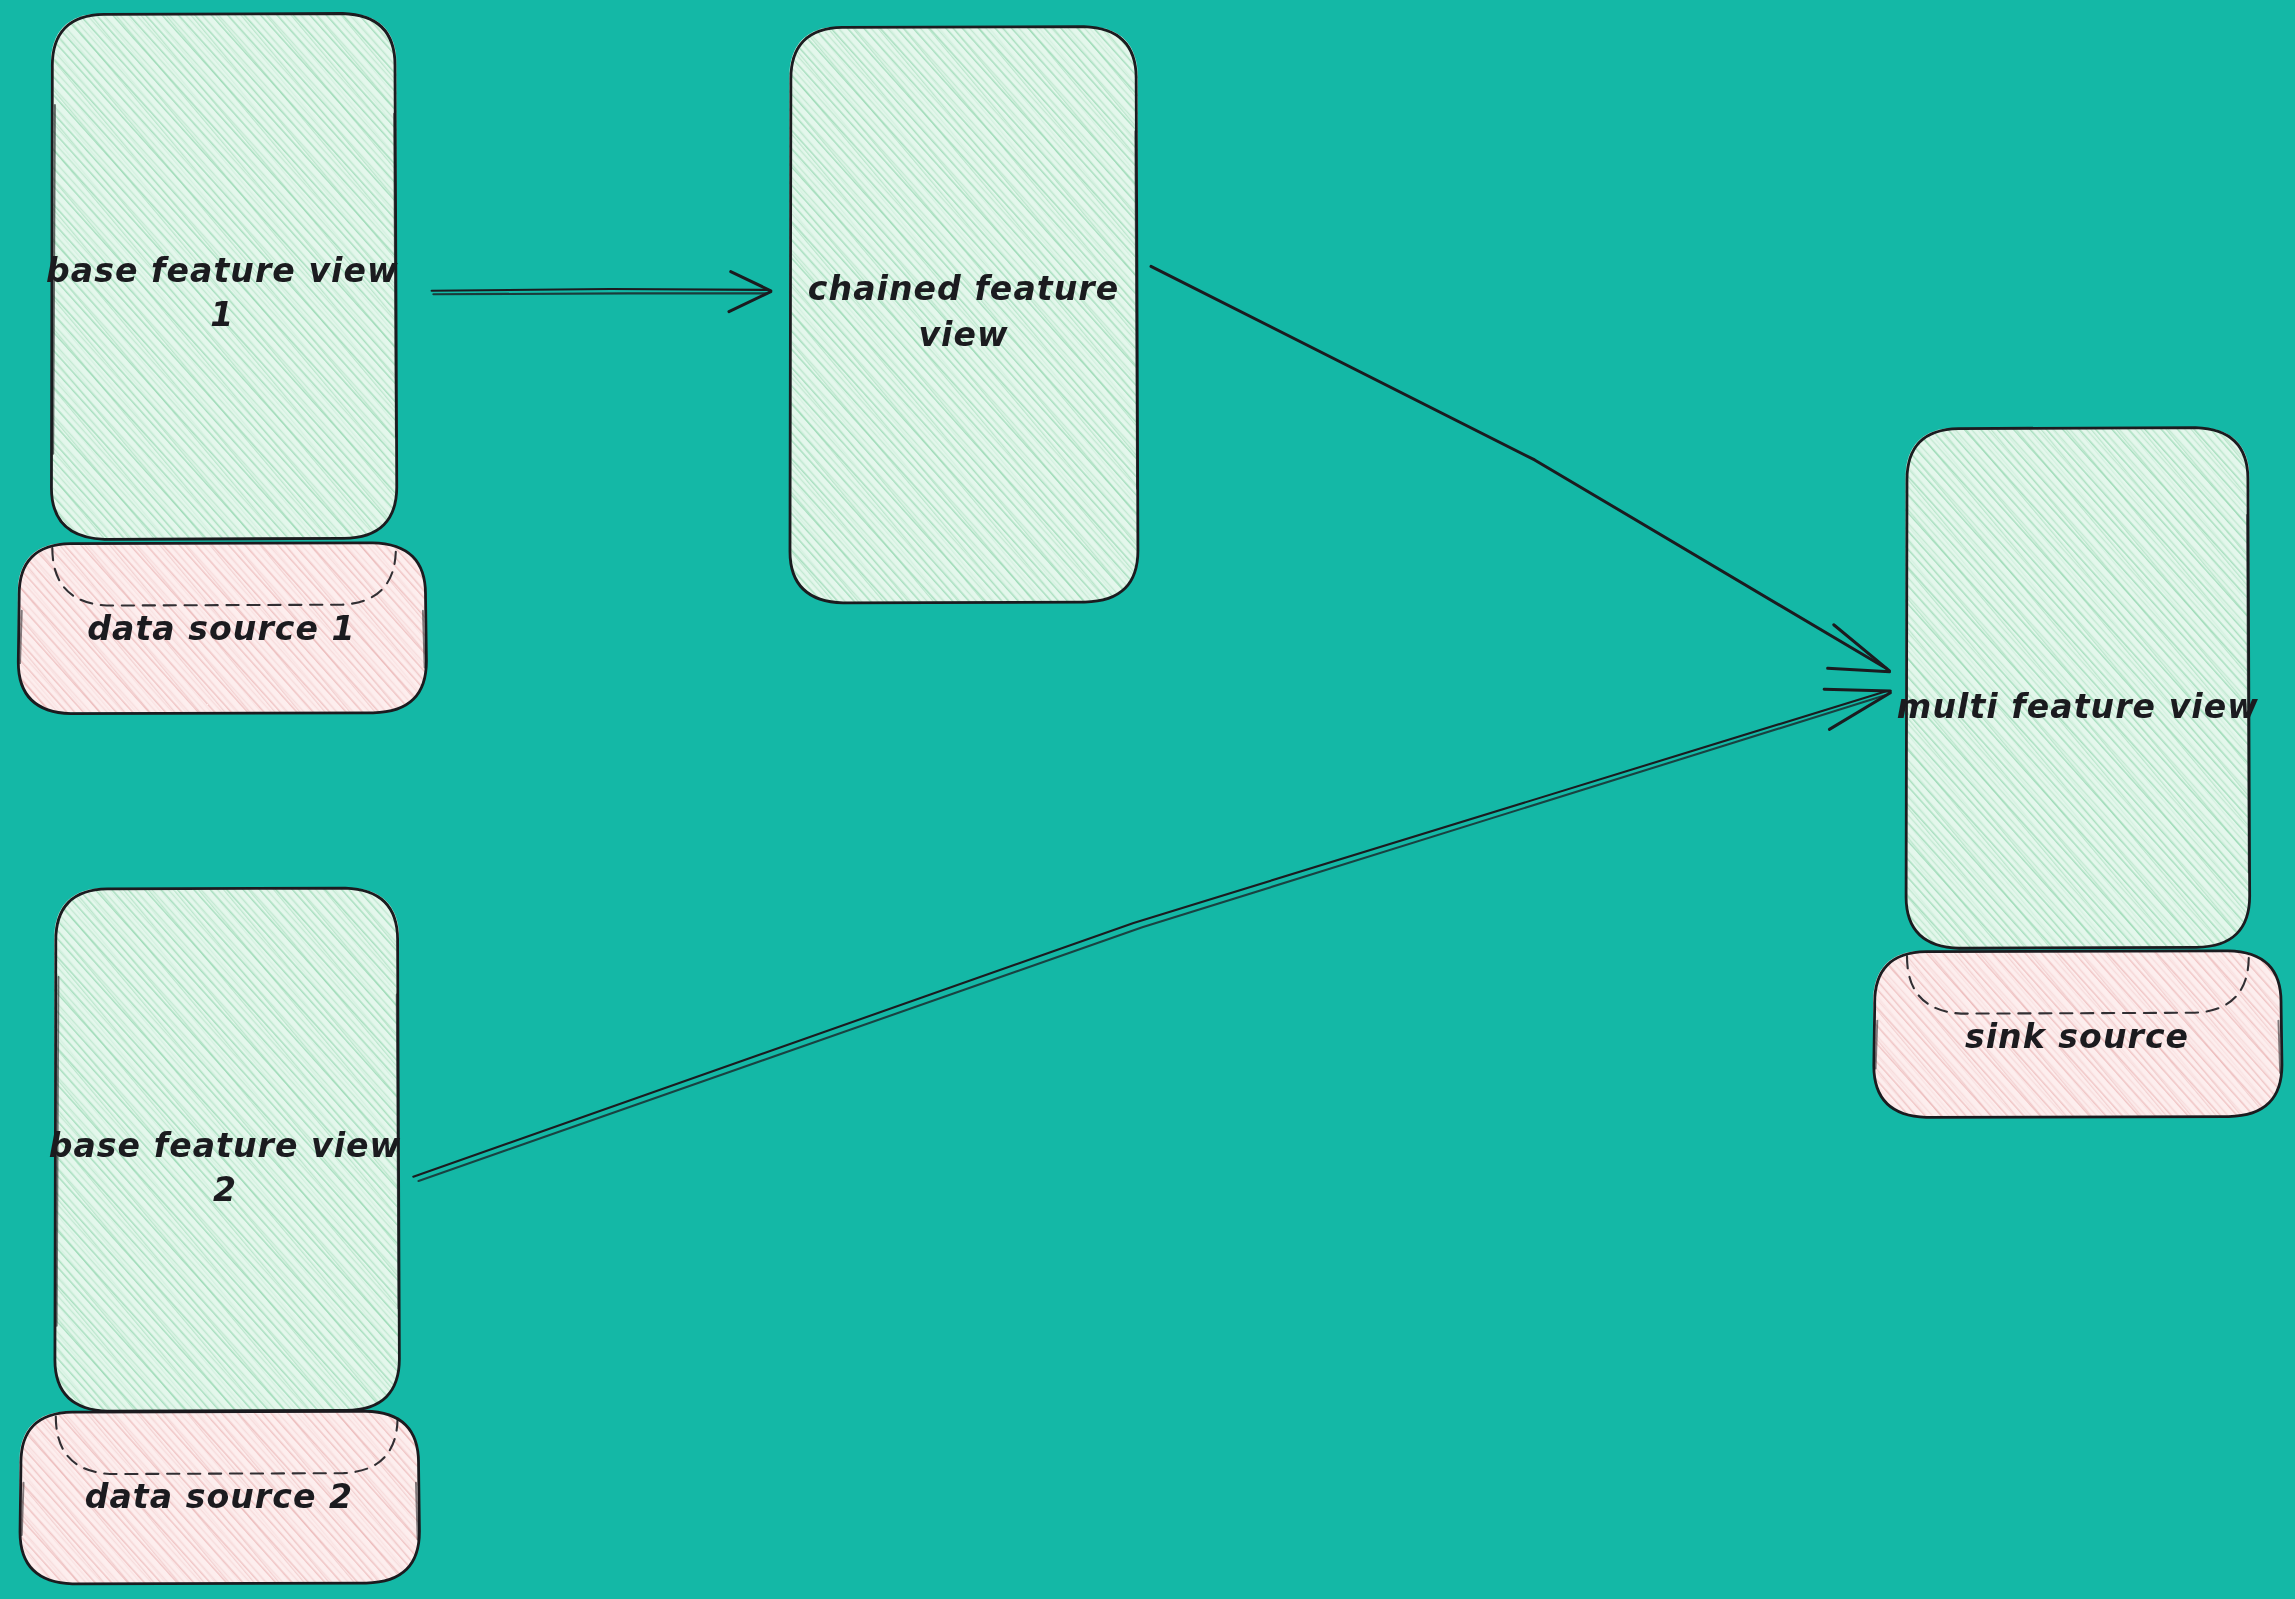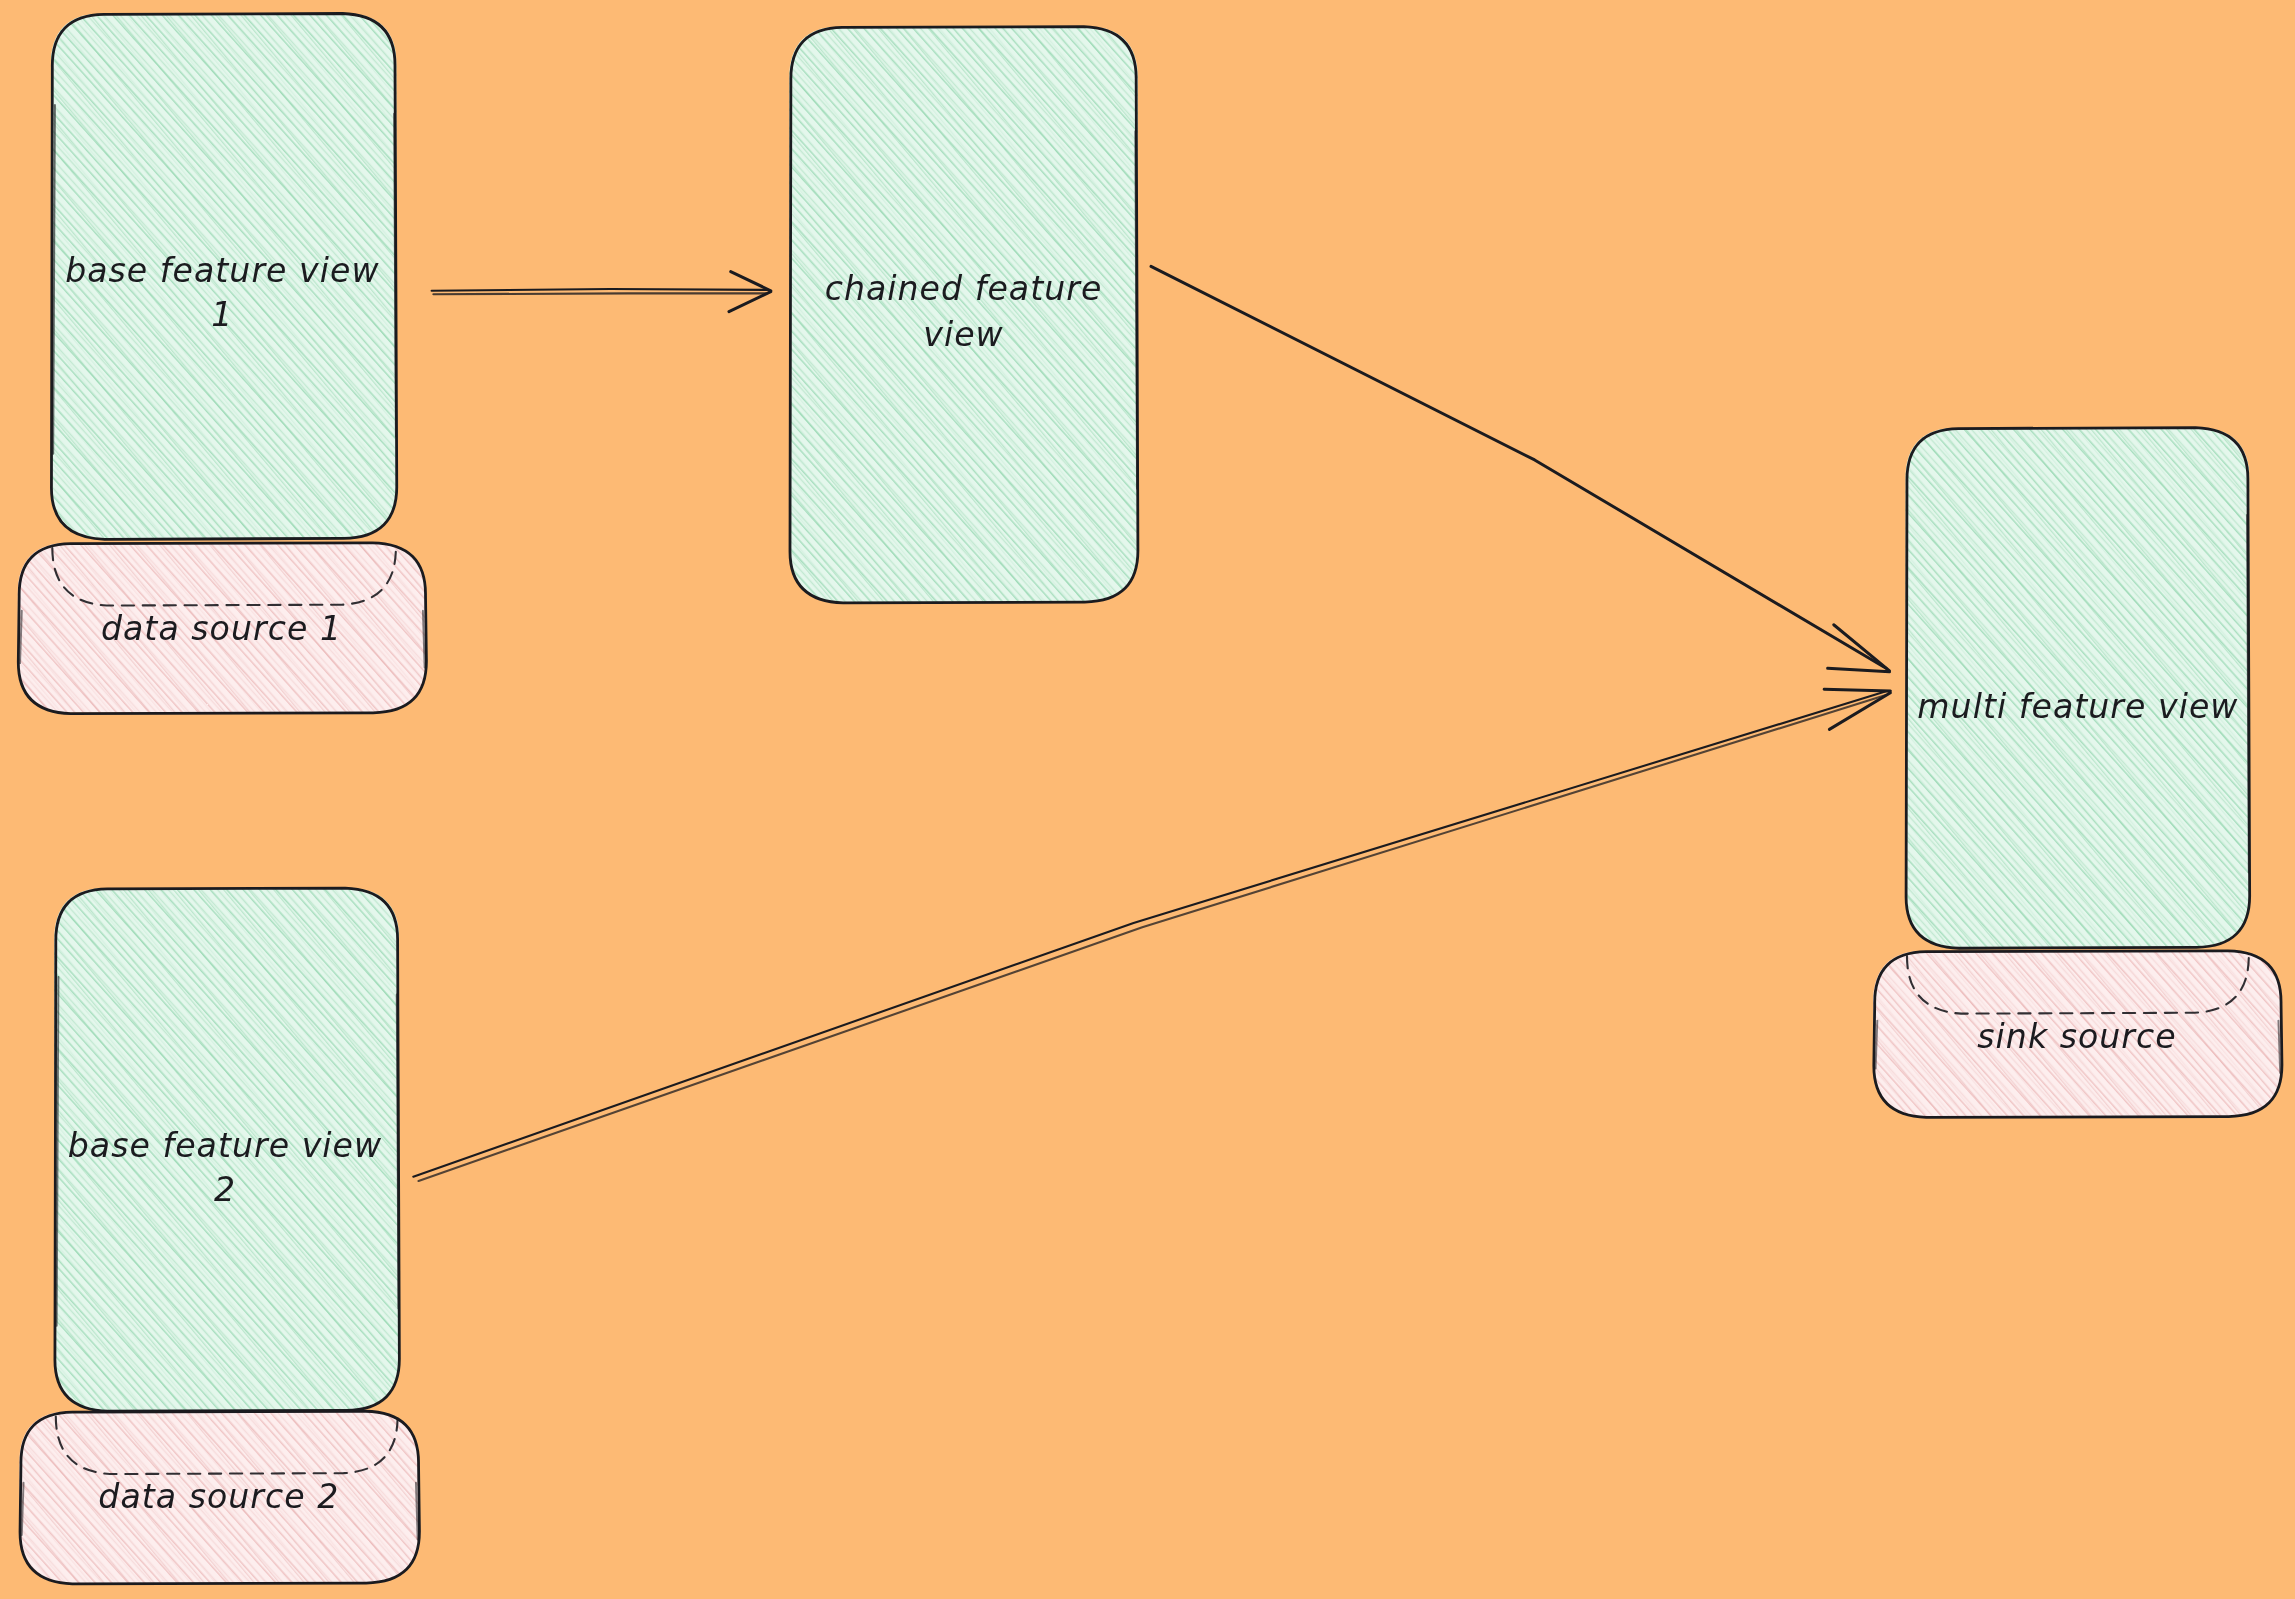--- a/index.html
+++ b/index.html
@@ -10,21 +10,22 @@
   body {
     width: 2295px;
     height: 1600px;
     overflow: hidden;
     font-family: "DejaVu Sans", sans-serif;
   }
   #canvas {
     position: relative;
     width: 2295px;
     height: 1600px;
-    background: #fdba74;
+    background: #14b8a6;
+    font-weight: bold;
   }
   svg#diagram {
     position: absolute;
     top: 0;
     left: 0;
     width: 2295px;
     height: 1600px;
     display: block;
   }
   .node-label {

